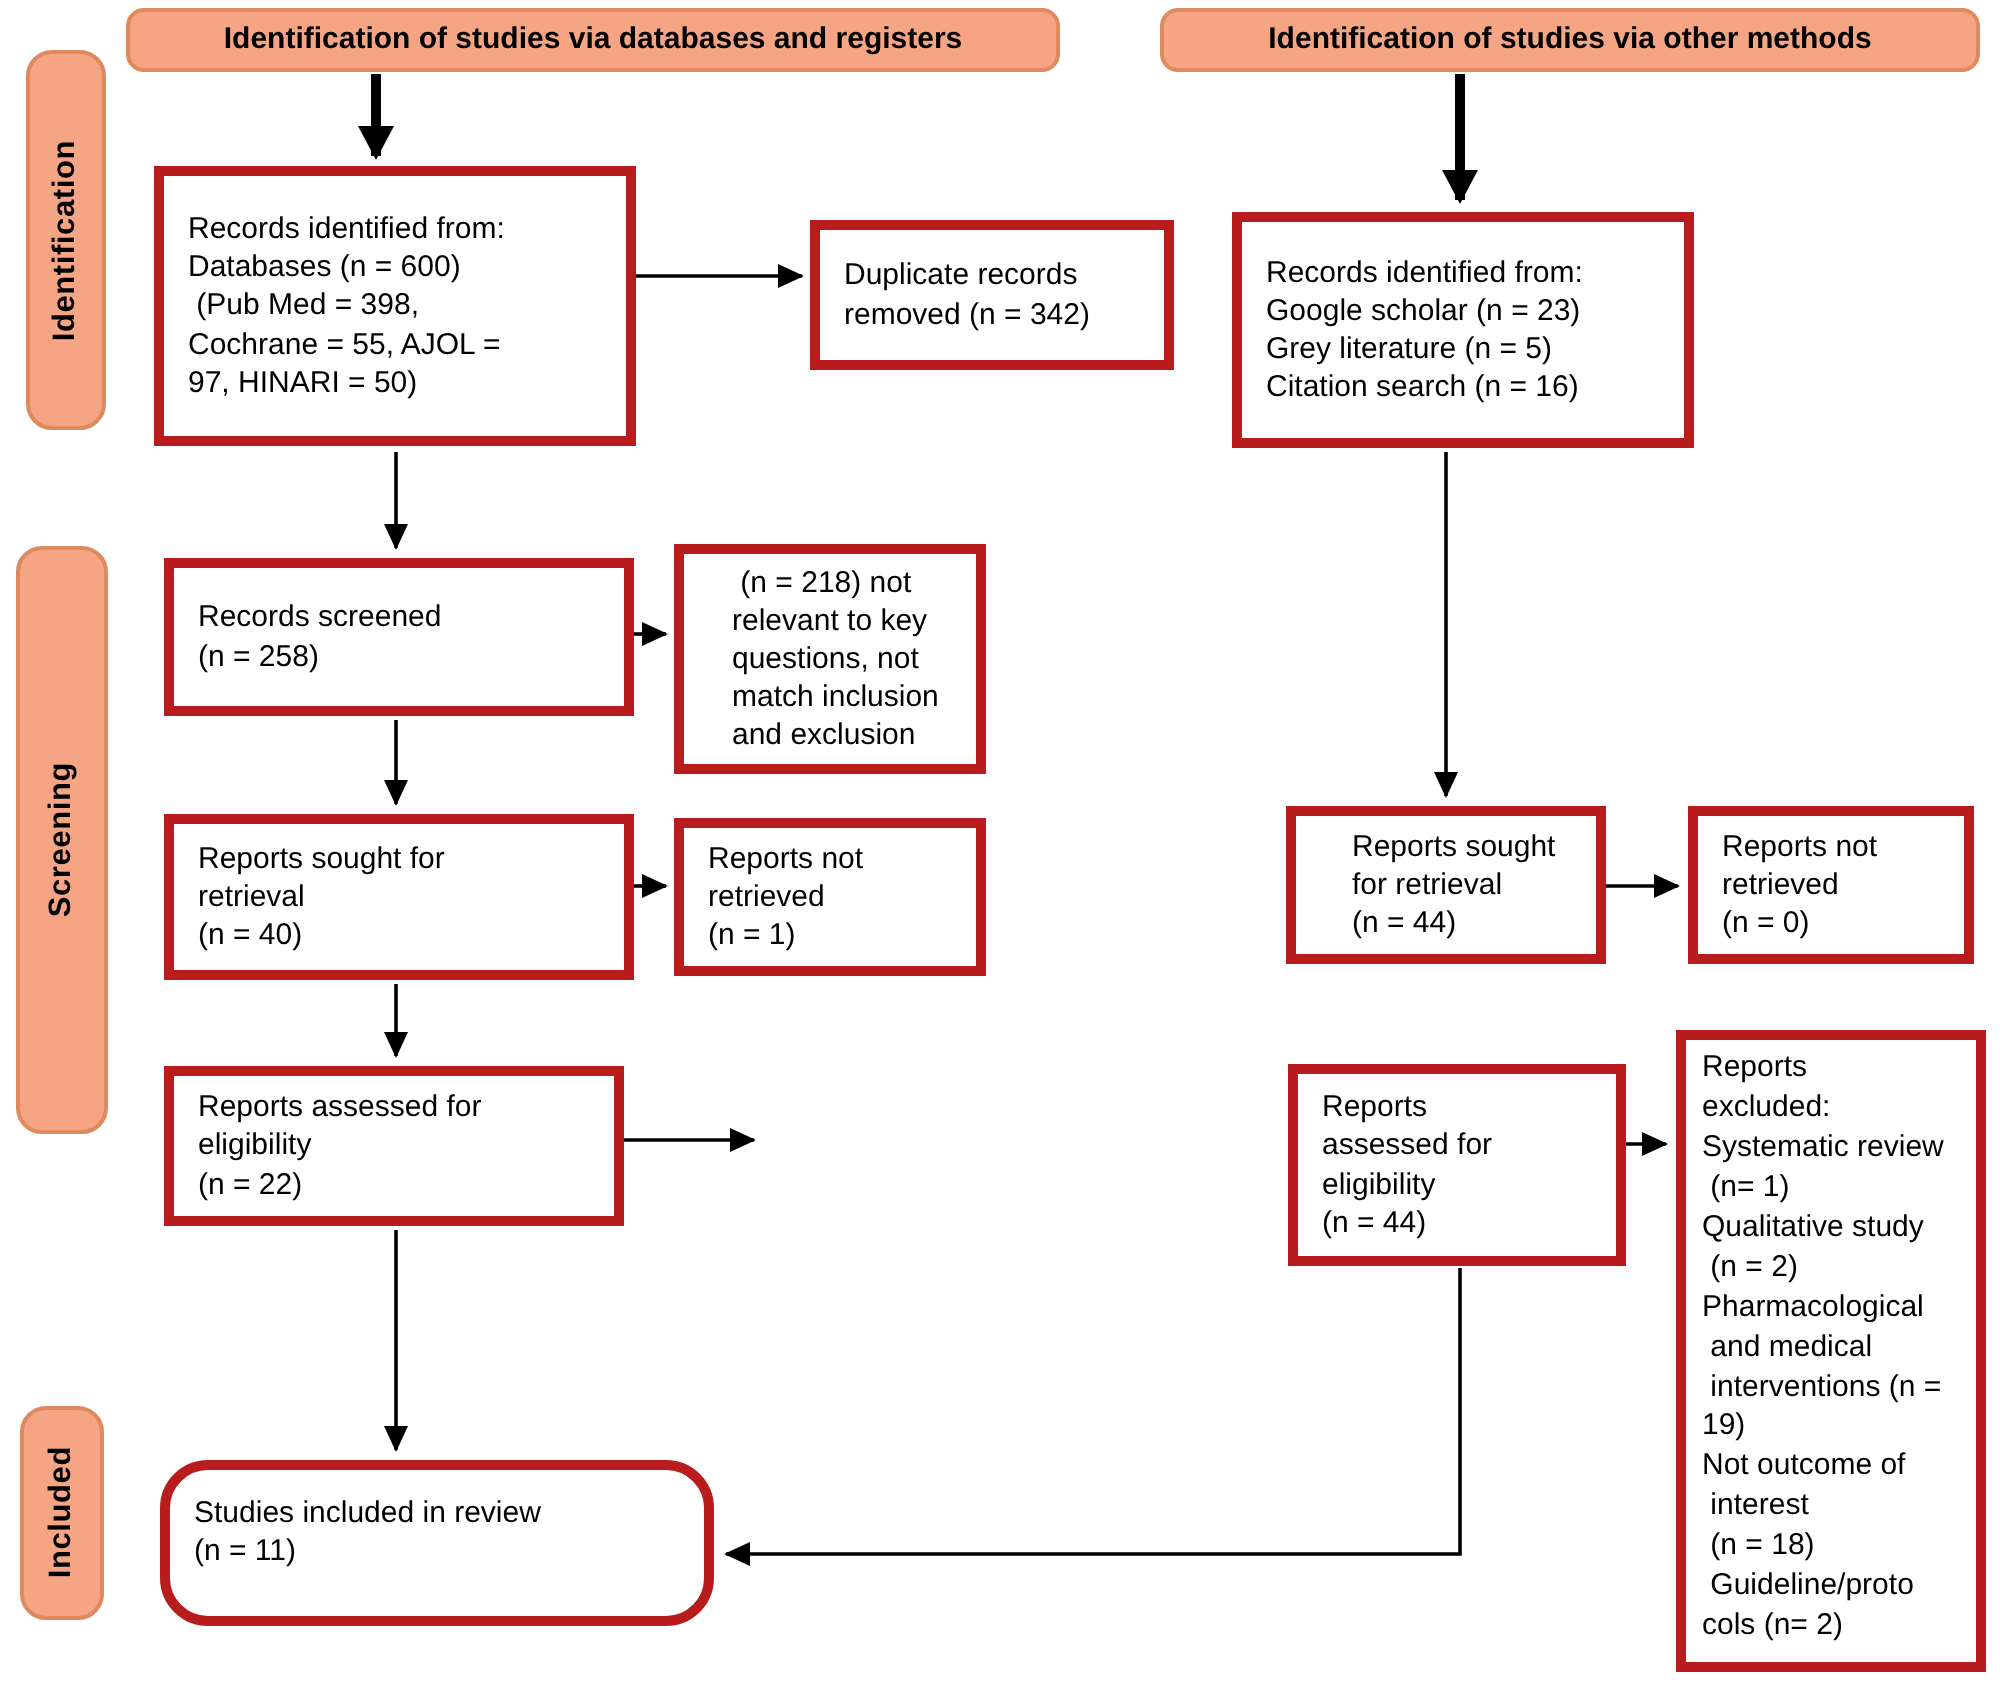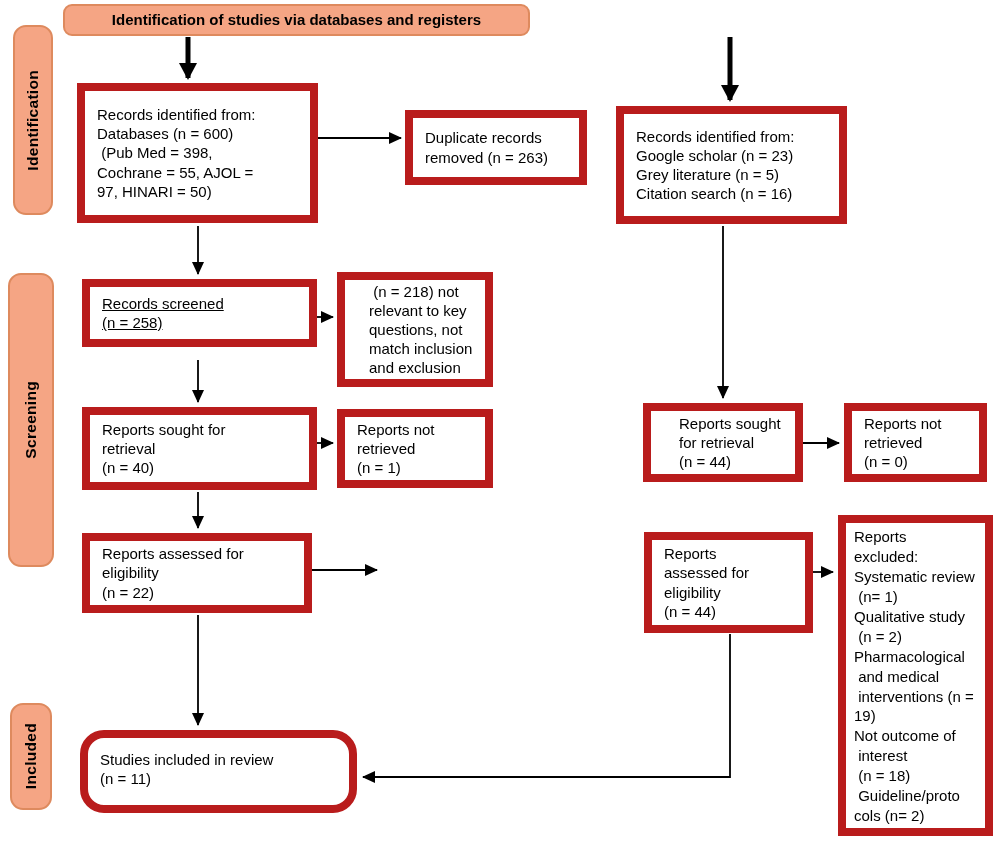--- a/index.html
+++ b/index.html
@@ -24,29 +24,29 @@
     display:flex; align-items:center; justify-content:center;
     font-weight:bold; font-size:15.5px;
   }
   .stage span { writing-mode:vertical-rl; transform:rotate(180deg); letter-spacing:0.3px; }
   #stage-identification { left:13px; top:25px;  width:40px; height:190px; }
   #stage-screening      { left:8px;  top:273px; width:46px; height:294px; }
   #stage-included       { left:10px; top:703px; width:42px; height:107px; }
 
   .box {
     position:absolute; box-sizing:border-box;
-    background:#ffffff; border:8px solid #b91c1c;
+    background:#ffffff; border:5px solid #b91c1c;
     font-size:15px; line-height:1.28; white-space:pre-wrap;
     display:flex; align-items:center;
     padding:4px 8px 4px 12px;
   }
   .box.top { align-items:flex-start; }
   #box-a { left:77px;  top:83px;  width:241px; height:140px; }
   #box-f { left:405px; top:110px; width:182px; height:75px;  }
-  #box-b { left:82px;  top:279px; width:235px; height:68px;text-decoration:underline;  }
+  #box-b { left:82px;  top:279px; width:235px; height:79px;  }
   #box-g { left:337px; top:272px; width:156px; height:115px; padding-left:24px; }
   #box-c { left:82px;  top:407px; width:235px; height:83px;  }
   #box-h { left:337px; top:409px; width:156px; height:79px;  }
   #box-d { left:82px;  top:533px; width:230px; height:80px;  }
   #box-i { left:382px; top:530px; width:256px; height:235px; line-height:1.3; }
   #box-e { left:80px;  top:730px; width:277px; height:83px;  padding-top:12px;border-radius:24px; }
   #box-l { left:616px; top:106px; width:231px; height:118px; }
   #box-m { left:643px; top:403px; width:160px; height:79px;padding-left:28px;  }
   #box-n { left:844px; top:403px; width:143px; height:79px;  }
   #box-j { left:644px; top:532px; width:169px; height:101px; }
@@ -78,38 +78,41 @@
     <path d="M312,570 H377" stroke="#000" stroke-width="1.8" fill="none" marker-end="url(#mthin)"></path>
     <path d="M723,226 V398" stroke="#000" stroke-width="1.8" fill="none" marker-end="url(#mthin)"></path>
     <path d="M803,443 H839" stroke="#000" stroke-width="1.8" fill="none" marker-end="url(#mthin)"></path>
     <path d="M813,572 H833" stroke="#000" stroke-width="1.8" fill="none" marker-end="url(#mthin)"></path>
     <path d="M730,634 V777 H363" stroke="#000" stroke-width="1.8" fill="none" marker-end="url(#mthin)"></path>
   </svg>
 
   <div class="hdr" id="hdr-db">
     <span>Identification of studies via databases and registers</span>
   </div>
+  <div class="hdr" id="hdr-other">
+    <span>Identification of studies via other methods</span>
+  </div>
 
   <div class="stage" id="stage-identification">
     <span>Identification</span>
   </div>
   <div class="stage" id="stage-screening">
     <span>Screening</span>
   </div>
   <div class="stage" id="stage-included">
     <span>Included</span>
   </div>
 
   <div class="box" id="box-a">Records identified from:
 Databases (n = 600)
  (Pub Med = 398,
 Cochrane = 55, AJOL =
 97, HINARI = 50)</div>
   <div class="box" id="box-f">Duplicate records
-removed (n = 263)</div>
+removed (n = 342)</div>
   <div class="box" id="box-b">Records screened
 (n = 258)</div>
   <div class="box" id="box-g"> (n = 218) not
 relevant to key
 questions, not
 match inclusion
 and exclusion</div>
   <div class="box" id="box-c">Reports sought for
 retrieval
 (n = 40)</div>

